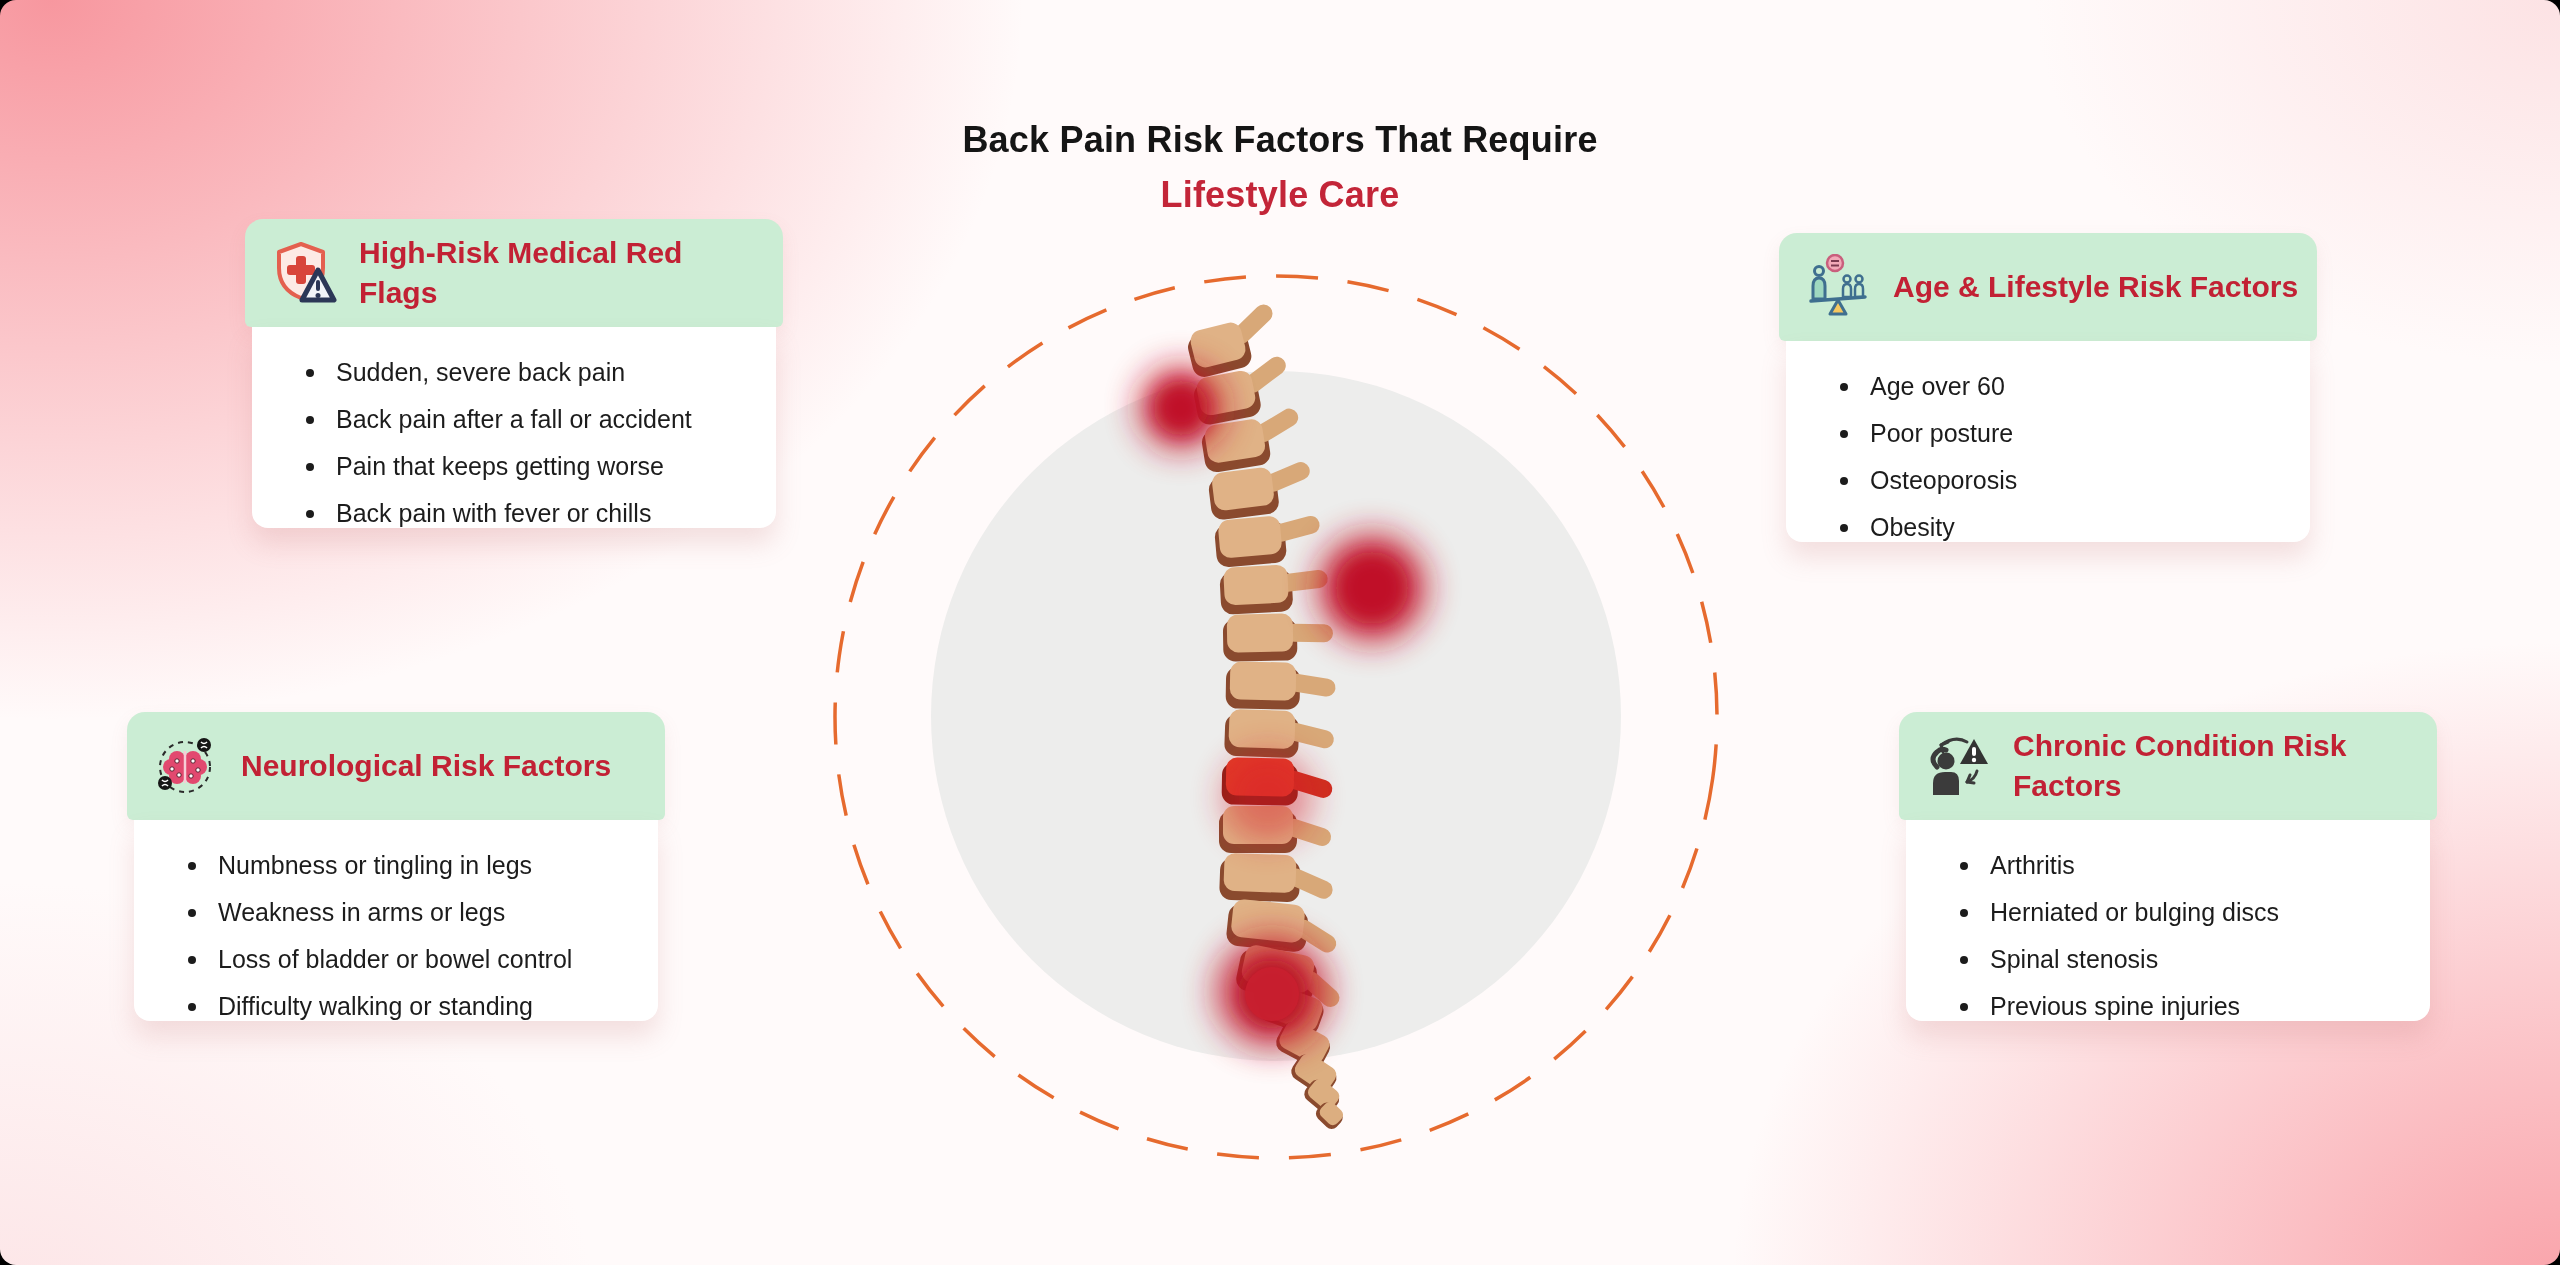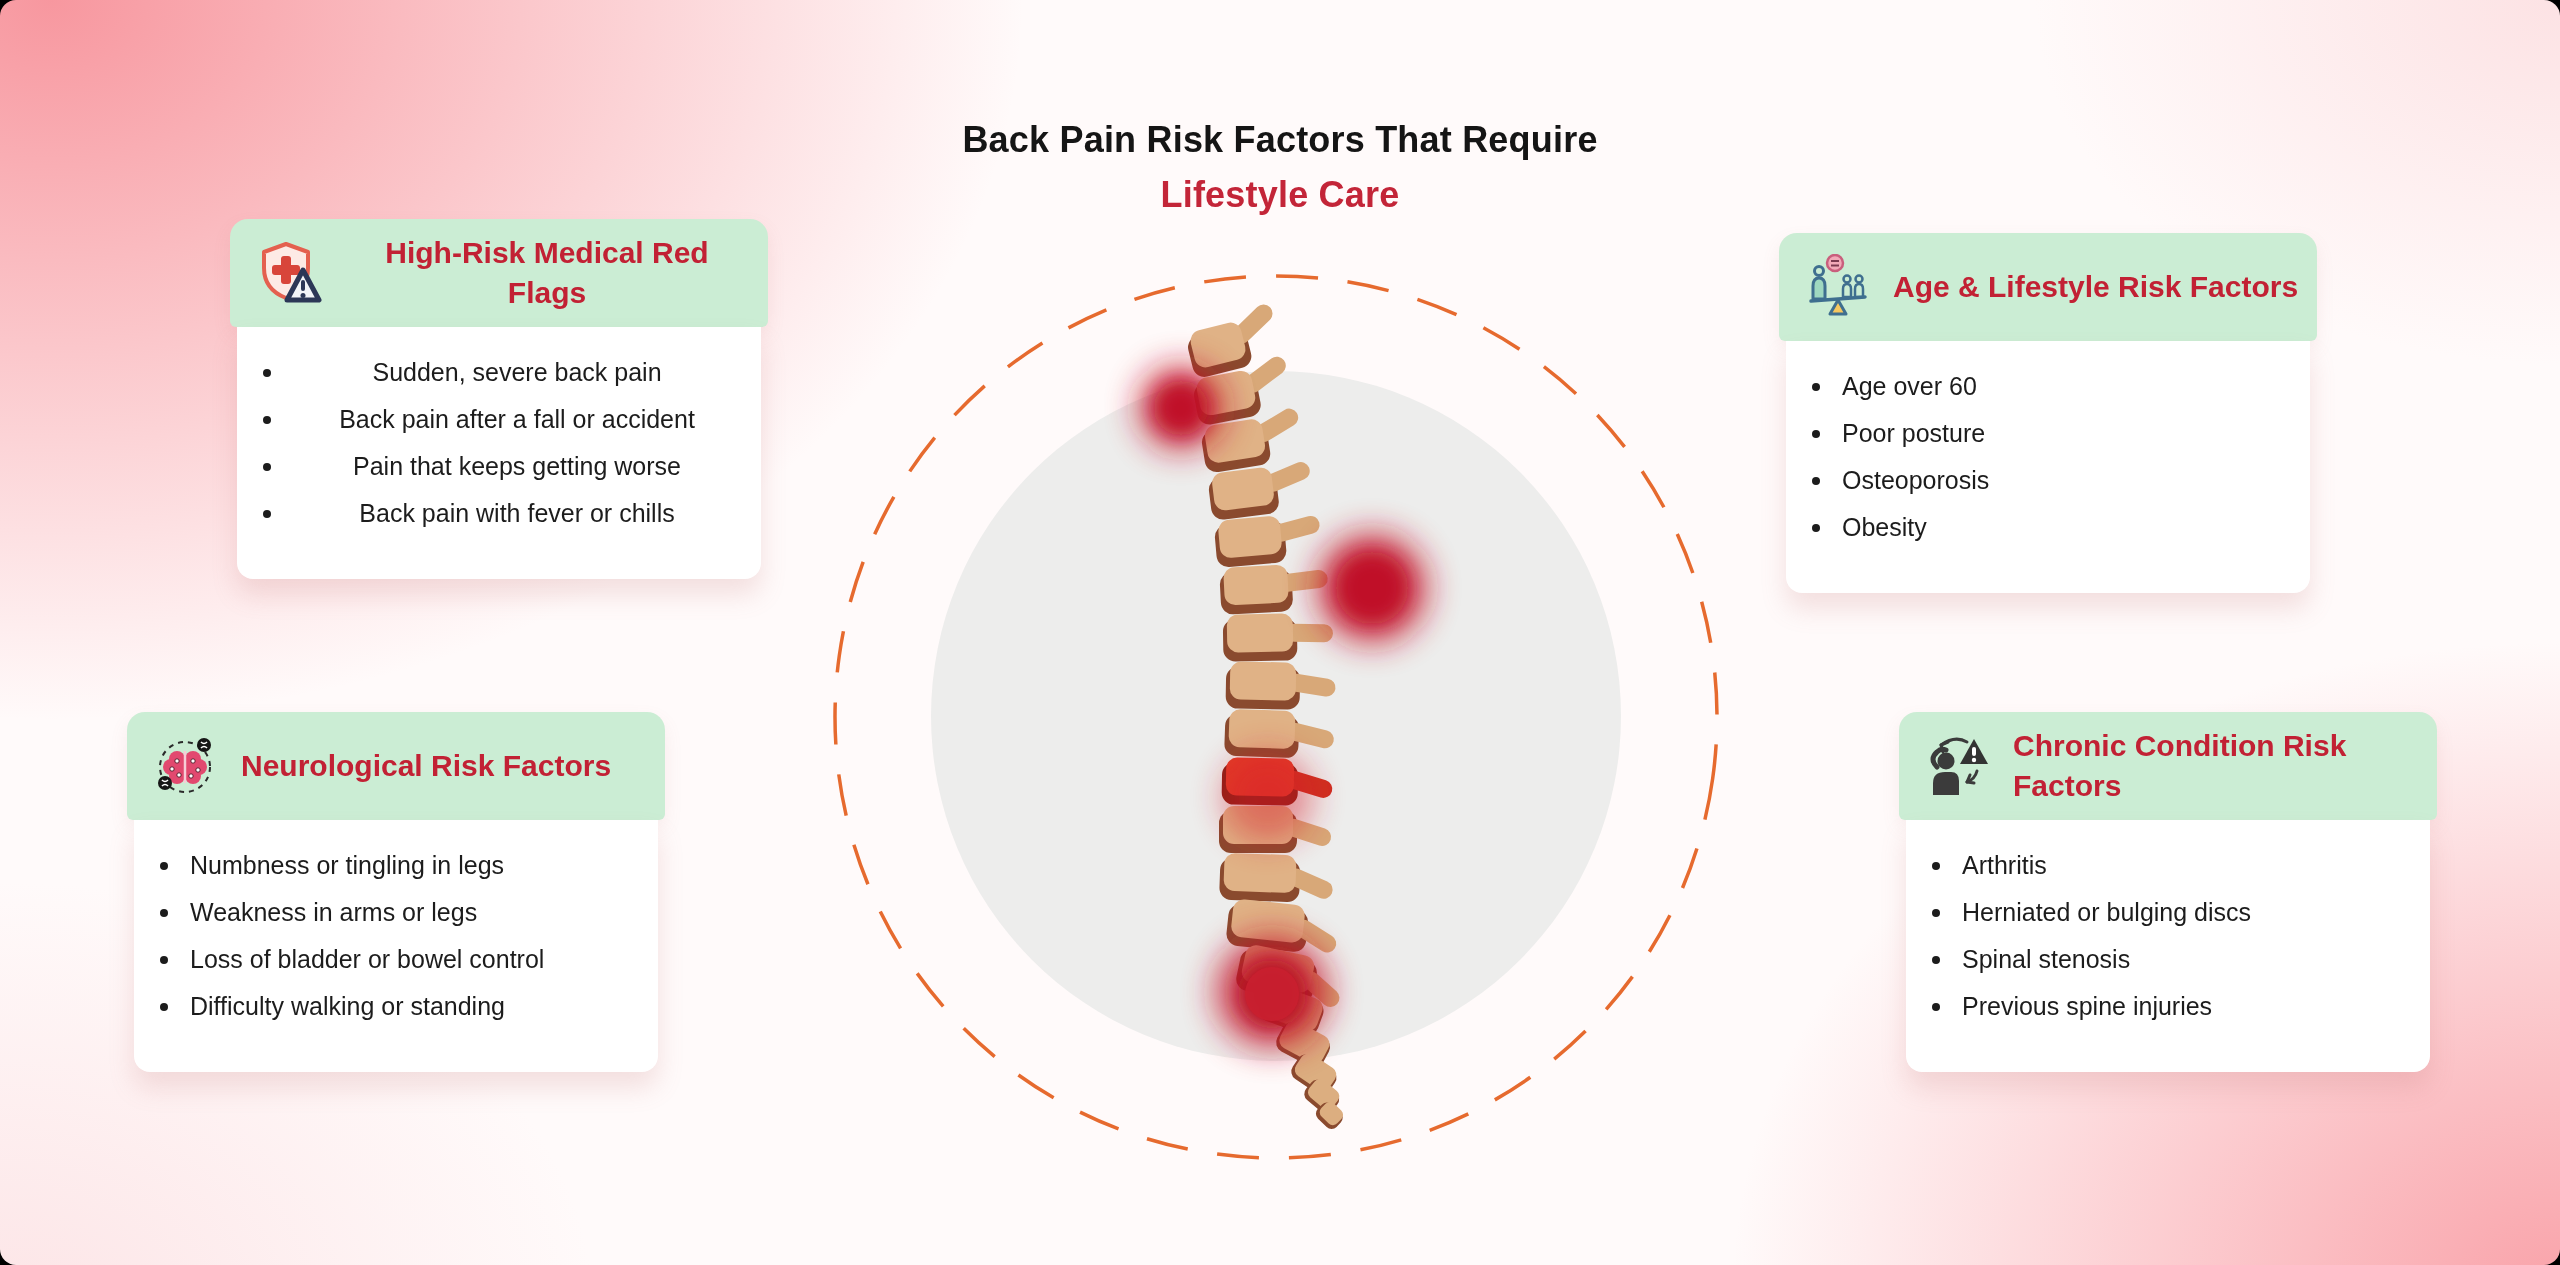--- a/index.html
+++ b/index.html
@@ -33,35 +33,35 @@
     background:#cbedd4;display:flex;align-items:center;gap:22px;
     padding:0 18px 0 26px;box-sizing:border-box;
     box-shadow:0 8px 18px rgba(186,104,104,0.10);
   }
   .card-icon{width:66px;height:66px;flex:0 0 66px;display:block;}
   .card-title{
     margin:0;font-size:30px;line-height:40px;font-weight:700;color:#c22134;
   }
   .card-body{
     position:relative;margin:0 7px;background:#ffffff;
-    border-radius:0 0 16px 16px;height:252px;box-sizing:border-box;
-    padding:22px 20px 0 24px;
+    border-radius:0 0 16px 16px;height:201px;box-sizing:border-box;
+    padding:22px 20px 0 52px;
     box-shadow:0 16px 26px rgba(186,104,104,0.18);
   }
   .card-body ul{list-style:none;margin:0;padding:0;}
   .card-body li{
     position:relative;padding-left:32px;height:47px;line-height:47px;
     font-size:25px;color:#1c1c1c;white-space:nowrap;
   }
   .card-body li::before{
     content:"";position:absolute;left:2px;top:50%;margin-top:-4px;
     width:8px;height:8px;border-radius:50%;background:#1c1c1c;
   }
 
-  #card-high-risk{left:230px;top:219px;text-align:center;}
+  #card-high-risk{left:245px;top:219px;}
   #card-age-lifestyle{left:1779px;top:233px;}
   #card-neurological{left:127px;top:712px;}
   #card-chronic{left:1899px;top:712px;}
 
   .center-illustration{
     position:absolute;left:816px;top:257px;width:920px;height:920px;margin:0;
   }
 </style>
 </head>
 <body>

